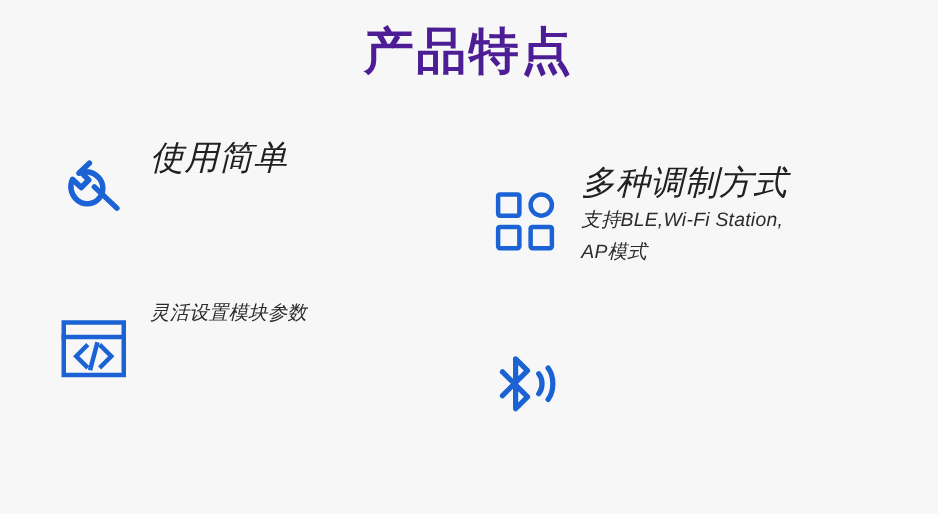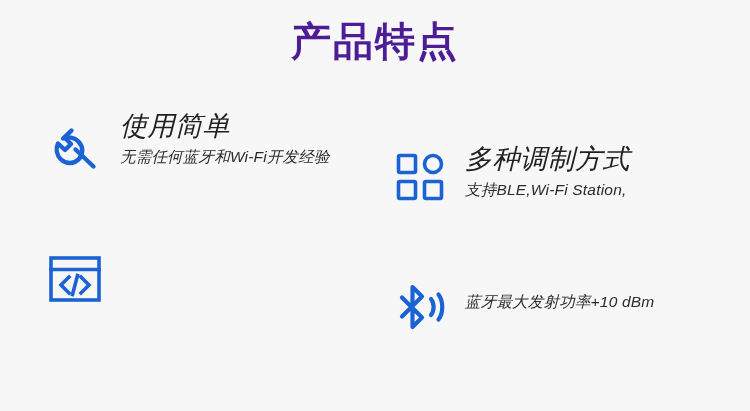--- a/index.html
+++ b/index.html
@@ -112,66 +112,66 @@
                      C6.6 27.6 7.5 33.9 11.8 38.2
                      C16.8 43.2 24.6 43.3 29.6 38.4
                      C34.5 33.4 34.5 25.6 29.5 20.6
                      C25.3 16.3 19.2 15.3 14.1 17.5 Z" transform="translate(2,2)"></path>
             <path d="M28.5 30.5 L46.5 47.5"></path>
           </g>
         </svg>
       </div>
       <div class="feature-text">
         <div class="feature-title">使用简单</div>
-        <div class="feature-desc">无需任何蓝牙和Wi-Fi开发经验</div>
       </div>
     </div>
 
     <div class="feature col-right feature-2">
       <div class="feature-icon">
         <svg width="50" height="50" viewBox="0 0 50 50" aria-hidden="true">
           <g fill="none" stroke="#1b63d4" stroke-width="3.6">
             <rect x="3.5" y="3.5" width="17" height="17" rx="1.5"></rect>
             <circle cx="38" cy="12" r="8.5"></circle>
             <rect x="3.5" y="29.5" width="17" height="17" rx="1.5"></rect>
             <rect x="29.5" y="29.5" width="17" height="17" rx="1.5"></rect>
           </g>
         </svg>
       </div>
       <div class="feature-text">
         <div class="feature-title">多种调制方式</div>
         <div class="feature-desc">支持BLE,Wi-Fi Station,</div>
+        <div class="feature-desc">AP模式</div>
       </div>
     </div>
 
     <div class="feature feature-3">
       <div class="feature-icon">
         <svg width="54" height="50" viewBox="0 0 54 50" aria-hidden="true">
           <g fill="none" stroke="#1b63d4" stroke-width="3.6" stroke-linecap="square" stroke-linejoin="miter">
             <rect x="3" y="4" width="48" height="42"></rect>
             <line x1="3" y1="15.5" x2="51" y2="15.5"></line>
             <polyline points="21,23 13,31 21,39"></polyline>
             <polyline points="33,23 41,31 33,39"></polyline>
             <line x1="29.5" y1="21.5" x2="24.5" y2="40.5"></line>
           </g>
         </svg>
       </div>
       <div class="feature-text">
+        <div class="feature-desc">灵活设置模块参数</div>
       </div>
     </div>
 
     <div class="feature col-right feature-4">
       <div class="feature-icon">
         <svg width="54" height="54" viewBox="0 0 54 54" aria-hidden="true">
           <g fill="none" stroke="#1b63d4" stroke-width="4.2" stroke-linecap="round" stroke-linejoin="round">
             <path d="M9 17.5 L29 37.5 L19.5 47 L19.5 7 L29 16.5 L9 36.5"></path>
             <path d="M38 19 C41.5 23.5 41.5 30.5 38 35"></path>
             <path d="M45.5 14.5 C50.5 21 50.5 33 45.5 39.5"></path>
           </g>
         </svg>
       </div>
       <div class="feature-text">
-        <div class="feature-desc">蓝牙最大发射功率+10 dBm</div>
       </div>
     </div>
 
   </div>
 </div>
 
 </body></html>

